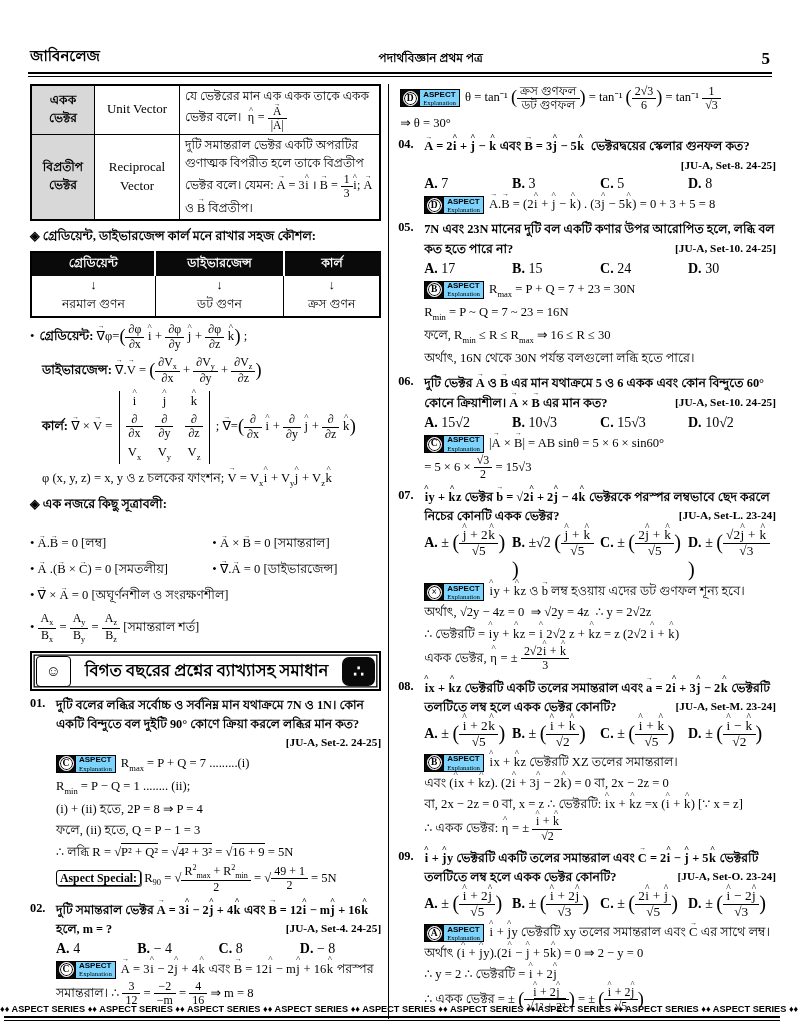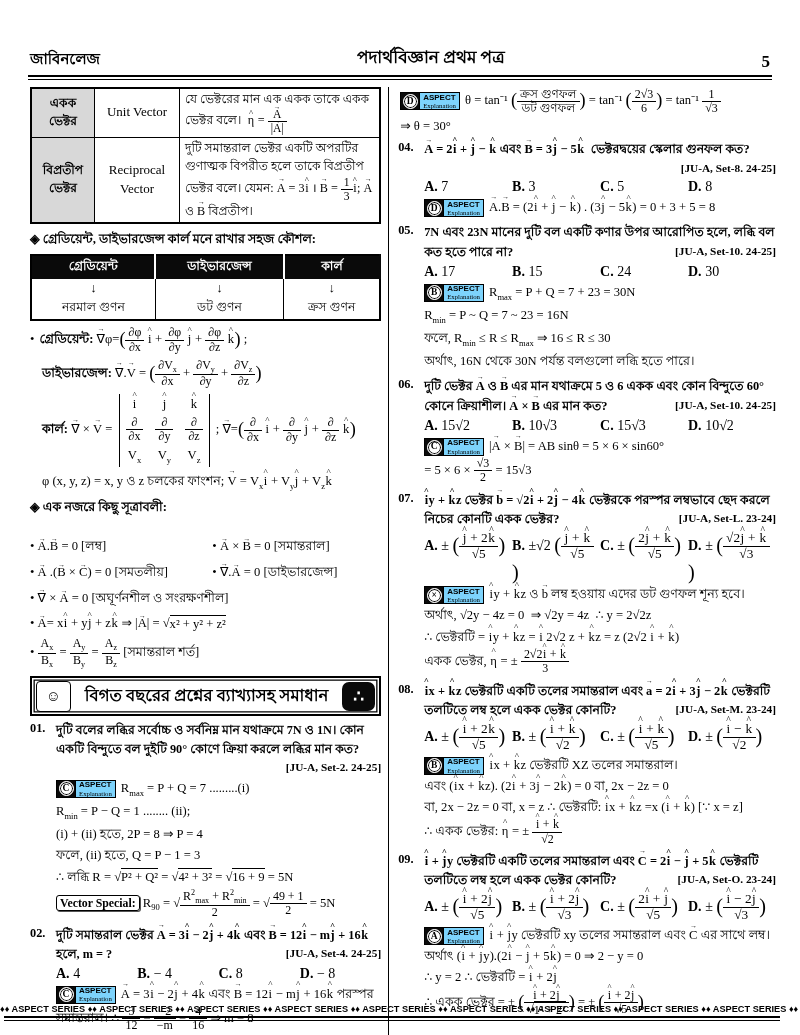--- a/index.html
+++ b/index.html
@@ -1,21 +1,21 @@
 <!DOCTYPE html>
 <html><head>
 <meta charset="utf-8">
 <style>
   html,body{margin:0;padding:0;background:#fff;color:#000;}
   body{width:800px;font-family:"Liberation Serif",serif;}
   .page{width:800px;height:1035px;position:relative;box-sizing:border-box;overflow:hidden;background:#fff;}
   
   .hdr{display:flex;justify-content:space-between;align-items:flex-end;padding:44px 30px 3px 30px;}
   .hdr .brand{font-weight:bold;font-size:15px;}
-  .hdr .title{font-weight:bold;font-size:17px;}
+  .hdr .title{font-weight:bold;font-size:12px;}
   .hdr .pg{font-weight:bold;font-size:17px;}
   .hrule{margin:0 28px;border-top:2.6px solid #000;}
   .hrule2{margin:1.5px 28px 0;border-top:1px solid #000;}
   
   .cols{display:flex;padding:7px 24px 0 30px;align-items:stretch;}
   .col-left{width:362px;box-sizing:border-box;padding-right:7px;font-size:12.3px;}
   .col-right{width:392px;box-sizing:border-box;border-left:1.2px solid #000;padding-left:9px;font-size:12.4px;}
   
   .vtable{width:100%;border-collapse:collapse;font-size:12.2px;border:2px solid #000;}
   .vtable td{border:1.4px solid #000;padding:2px 5px;vertical-align:middle;line-height:1.45;}
@@ -196,21 +196,20 @@
         <span>◈</span>
         <span>এক নজরে কিছু সূত্রাবলী:</span>
       </div>
 
       <div class="id-grid">
         <div class="id-item"><span>•</span> <span><i class="v">A</i>.<i class="v">B</i> = 0 [লম্ব]</span></div>
         <div class="id-item"><span>•</span> <span><i class="v">A</i> × <i class="v">B</i> = 0 [সমান্তরাল]</span></div>
         <div class="id-item"><span>•</span> <span><i class="v">A</i> .(<i class="v">B</i> × <i class="v">C</i>) = 0 [সমতলীয়]</span></div>
         <div class="id-item"><span>•</span> <span><i class="v">∇</i>.<i class="v">A</i> = 0 [ডাইভারজেন্স]</span></div>
         <div class="id-item full"><span>•</span> <span><i class="v">∇</i> × <i class="v">A</i> = 0 [অঘূর্ণনশীল ও সংরক্ষণশীল]</span></div>
-        <div class="id-item full"><span>•</span> <span><i class="v">A</i>= x<i class="h">i</i> + y<i class="h">j</i> + z<i class="h">k</i> ⇒ |<i class="v">A</i>| = √<span class="r">x² + y² + z²</span></span></div>
         <div class="id-item full"><span>•</span> <span><span class="fr">
                 <span class="nu">A<sub>x</sub></span>
                 <span class="de">B<sub>x</sub></span>
               </span> = <span class="fr">
                 <span class="nu">A<sub>y</sub></span>
                 <span class="de">B<sub>y</sub></span>
               </span> = <span class="fr">
                 <span class="nu">A<sub>z</sub></span>
                 <span class="de">B<sub>z</sub></span>
               </span> [সমান্তরাল শর্ত]</span></div>
@@ -233,21 +232,21 @@
                   <span class="bcir">C</span>
                   <span class="btxt">
                     <span class="l1">ASPECT</span>
                     <span class="l2">Explanation</span>
                   </span>
                 </span><span>R<sub>max</sub> = P + Q = 7 .........(i)</span></div>
               <div class="line">R<sub>min</sub> = P − Q = 1 ........ (ii);</div>
               <div class="line">(i) + (ii) হতে, 2P = 8 ⇒ P = 4</div>
               <div class="line">ফলে, (ii) হতে, Q = P − 1 = 3</div>
               <div class="line">∴ লব্ধি R = √<span class="r">P² + Q²</span> = √<span class="r">4² + 3²</span> = √<span class="r">16 + 9</span> = 5N</div>
-              <div class="line"><span class="special-lab">Vector Special:</span> R<sub>90</sub> = √<span class="fr">
+              <div class="line"><span class="special-lab">Aspect Special:</span> R<sub>90</sub> = √<span class="fr">
                   <span class="nu">R<sup>2</sup><sub>max</sub> + R<sup>2</sup><sub>min</sub></span>
                   <span class="de">2</span>
                 </span> = √<span class="fr">
                   <span class="nu">49 + 1</span>
                   <span class="de">2</span>
                 </span> = 5N</div>
             </div>
           </div>
           <div class="q">
             <div class="qhead">

